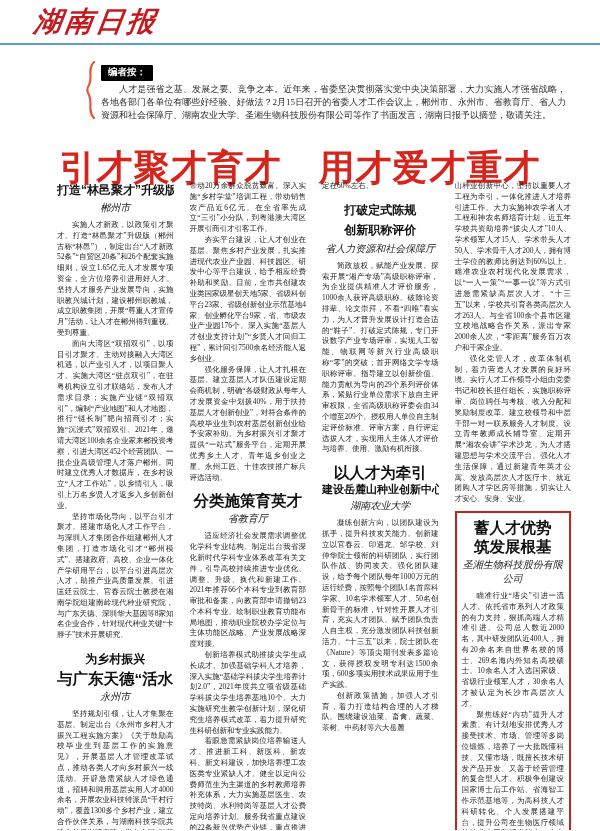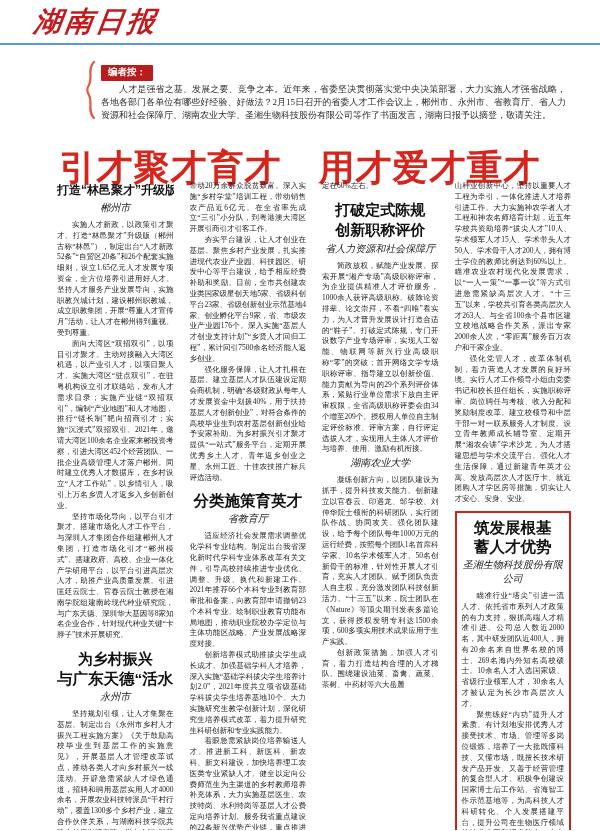--- a/index.html
+++ b/index.html
@@ -8,40 +8,40 @@
         box-shadow:0 0 4px rgba(0,0,0,.25);}
   
   .masthead{position:absolute;left:34px;top:3px;font-size:28px;font-weight:bold;
         font-style:italic;color:#c41a1f;letter-spacing:3px;
         font-family:"DejaVu Serif",serif;transform:skewX(-8deg);}
   .blue-rule{position:absolute;left:0;top:43px;width:600px;height:2px;background:#5b9bd5;}
   
   .editor-note{position:absolute;left:84px;top:61px;width:482px;display:flex;align-items:stretch;}
   .brace{flex:0 0 12px;margin-right:5px;}
   .note-body{flex:1;}
-  .note-label{display:inline-block;background:#b91c1c;color:#fff;font-size:9.5px;font-weight:bold;
+  .note-label{display:inline-block;background:#000000;color:#fff;font-size:9.5px;font-weight:bold;
         padding:1px 7px 2px;border-radius:1px;font-family:"Liberation Sans",sans-serif;}
   .note-text{margin:2px 0 0;font-size:9px;line-height:13.2px;text-align:justify;
         text-indent:2em;color:#2b2b2b;}
   
   .main-headline{position:absolute;left:28px;right:28px;top:128px;margin:16px;text-align:center;
         font-size:36px;font-weight:900;color:#d5251d;font-family:"Liberation Sans",sans-serif;
         letter-spacing:1px;white-space:nowrap;}
   
   .cols{position:absolute;left:57px;top:181px;width:514px;height:649px;display:flex;gap:16px;}
   .col{flex:1 1 0;overflow:hidden;min-width:0;}
   .col p{margin:0;font-size:7.5px;line-height:10.8px;text-align:justify;text-indent:2em;}
   .col p.cont{text-indent:0;}
   .art-title{margin:8px 0 2px;text-align:center;font-family:"Liberation Sans",sans-serif;
         font-weight:bold;color:#111;white-space:nowrap;}
   .art-title:first-child{margin-top:1px;}
   .tline{display:block;}
   .t-md{font-size:12px;line-height:17px;}
   .t-lg{font-size:15.5px;line-height:19px;}
-  .t-xl{font-size:15px;line-height:20px;}
+  .t-xl{font-size:12px;line-height:20px;}
   .t-sm{font-size:11px;line-height:15px;}
   .byline{text-align:center;font-size:10px;font-style:italic;margin:1px 0 5px;color:#222;}
   
   .red-box{border:2px solid #c5231e;margin-top:6px;padding:2px 5px 4px;}
   .red-box .art-title{margin-top:3px;}
 </style>
 </head>
 <body>
 
 <div class="page">
@@ -91,32 +91,36 @@
     </div>
 
     <div class="col">
       <p class="cont">定在60%左右。</p>
       <h2 class="art-title">
         <span class="tline t-xl">打破定式陈规</span>
         <span class="tline t-xl">创新职称评价</span>
       </h2>
       <div class="byline">省人力资源和社会保障厅</div>
       <p>简政放权，赋能产业发展。探索开展“湘产专场”高级职称评审，为企业提供精准人才评价服务，1000余人获评高级职称。破除论资排辈、论文崇拜，不看“四唯”看实力，为人才晋升发展设计打造合适的“鞋子”。打破定式陈规，专门开设数字产业专场评审，实现人工智能、物联网等新兴行业高级职称“零”的突破；首开网络文学专场职称评审。指导建立以创新价值、能力贡献为导向的29个系列评价体系，紧贴行业单位需求下放自主评审权限，全省高级职称评委会由34个增至209个。授权用人单位自主制定评价标准、评审方案，自行评定选拔人才，实现用人主体人才评价与培养、使用、激励有机衔接。</p>
+      <h2 class="art-title">
+        <span class="tline t-lg">以人才为牵引</span>
+        <span class="tline t-sm">建设岳麓山种业创新中心</span>
+      </h2>
       <div class="byline">湖南农业大学</div>
       <p>凝练创新方向，以团队建设为抓手，提升科技攻关能力。创新建立以官春云、印遇龙、邹学校、刘仲华院士领衔的科研团队，实行团队作战、协同攻关。强化团队建设，给予每个团队每年1000万元的运行经费，按照每个团队1名首席科学家、10名学术领军人才、50名创新骨干的标准，针对性开展人才引育，充实人才团队。赋予团队负责人自主权，充分激发团队科技创新活力。“十三五”以来，院士团队在《Nature》等顶尖期刊发表多篇论文，获得授权发明专利达1500余项，600多项实用技术成果应用于生产实践。</p>
       <p>创新政策措施，加强人才引育，着力打造结构合理的人才梯队。围绕建设油菜、畜禽、蔬菜、茶树、中药材等六大岳麓</p>
     </div>
 
     <div class="col">
       <p class="cont">山种业创新中心，坚持以重要人才工程为牵引，一体化推进人才培养引进工作。大力实施神农学者人才工程和神农名师培育计划，近五年学校共资助培养“拔尖人才”10人、学术领军人才15人、学术带头人才50人、学术骨干人才200人，拥有博士学位的教师比例达到60%以上。瞄准农业农村现代化发展需求，以“一人一策”“一事一议”等方式引进急需紧缺高层次人才。“十三五”以来，学校共引育各类高层次人才263人。与全省100余个县市区建立校地战略合作关系，派出专家2000余人次，“零距离”服务百万农户和千家企业。</p>
       <p>强化党管人才，改革体制机制，着力营造人才发展的良好环境。实行人才工作领导小组由党委书记和校长担任组长，实施职称评审、岗位聘任与考核、收入分配和奖励制度改革。建立校领导和中层干部一对一联系服务人才制度。设立青年教师成长辅导室、定期开展“湘农会讲”学术沙龙，为人才搭建思想与学术交流平台。强化人才生活保障，通过新建青年英才公寓、发放高层次人才医疗卡、就近团购人才学区房等措施，切实让人才安心、安身、安业。</p>
       <section class="red-box">
         <h2 class="art-title">
+          <span class="tline t-lg">蓄人才优势</span>
           <span class="tline t-lg">筑发展根基</span>
-          <span class="tline t-lg">蓄人才优势</span>
         </h2>
         <div class="byline">圣湘生物科技股份有限公司</div>
         <p>瞄准行业“塔尖”引进一流人才。依托省市系列人才政策的有力支持，狠抓高端人才精准引进。公司总人数近2000名，其中研发团队近400人，拥有20余名来自世界名校的博士、269名海内外知名高校硕士。10余名人才入选国家级、省级行业领军人才，30余名人才被认定为长沙市高层次人才。</p>
         <p>聚焦练好“内功”提升人才素质。有计划地安排优秀人才接受技术、市场、管理等多岗位锻炼，培养了一大批既懂科技、又懂市场，既擅长技术研发产品开发、又善于经营管理的复合型人才。积极争创建设国家博士后工作站、省海智工作示范基地等，为高科技人才科研转化、个人发展搭建平台，提升公司在生物医疗领域的技术水平和研发能力。大力建设圣湘璀璨教育职业培训高等学堂，针对校招新人采取主管、骨干一对一帮教的导师辅导模式，提升员工通用技能、专项技能、实战能力。</p>
 
       </section>
     </div>
 
   </main>
 </div>

